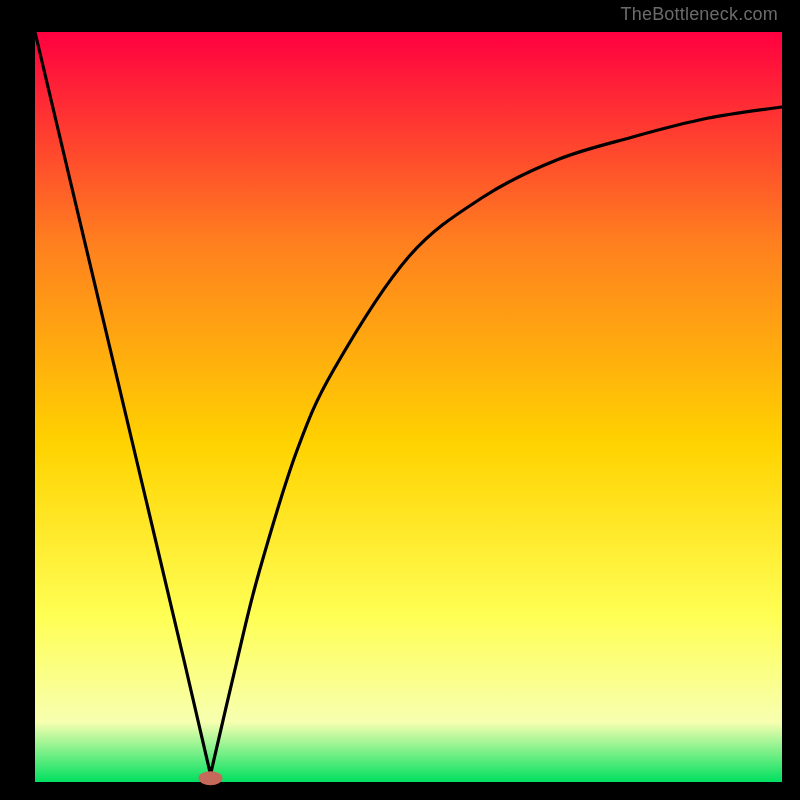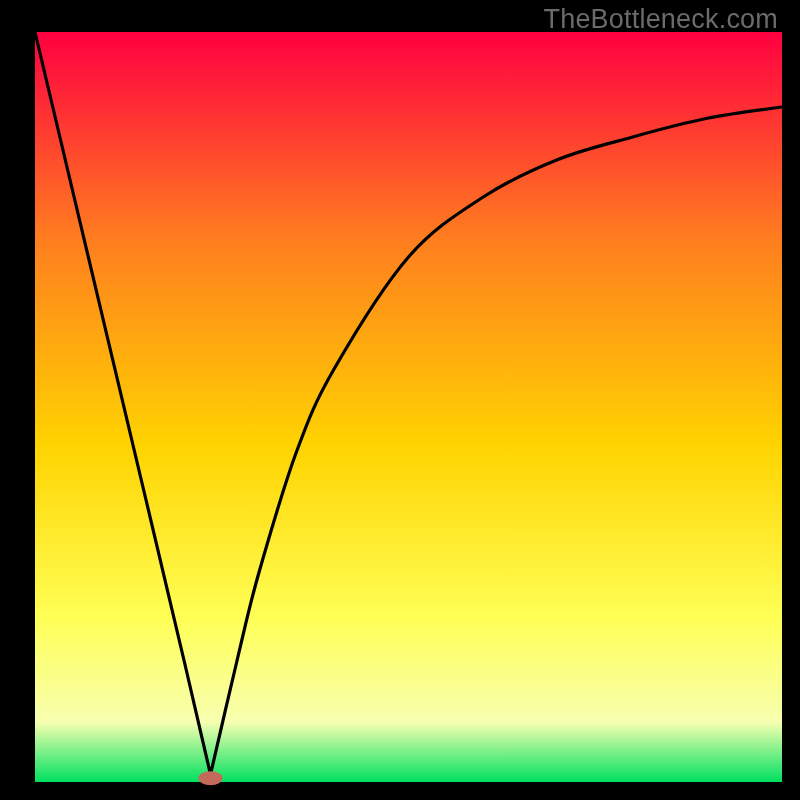--- a/index.html
+++ b/index.html
@@ -14,21 +14,21 @@
     position: relative;
     width: 800px;
     height: 800px;
     background: #000;
   }
   .watermark {
     position: absolute;
     top: 4px;
     right: 22px;
     font-family: Arial, Helvetica, sans-serif;
-    font-size: 27px;
+    font-size: 18px;
     font-weight: 500;
     color: #6b6b6b;
     letter-spacing: 0.2px;
     z-index: 5;
   }
   svg {
     position: absolute;
     top: 0;
     left: 0;
   }

